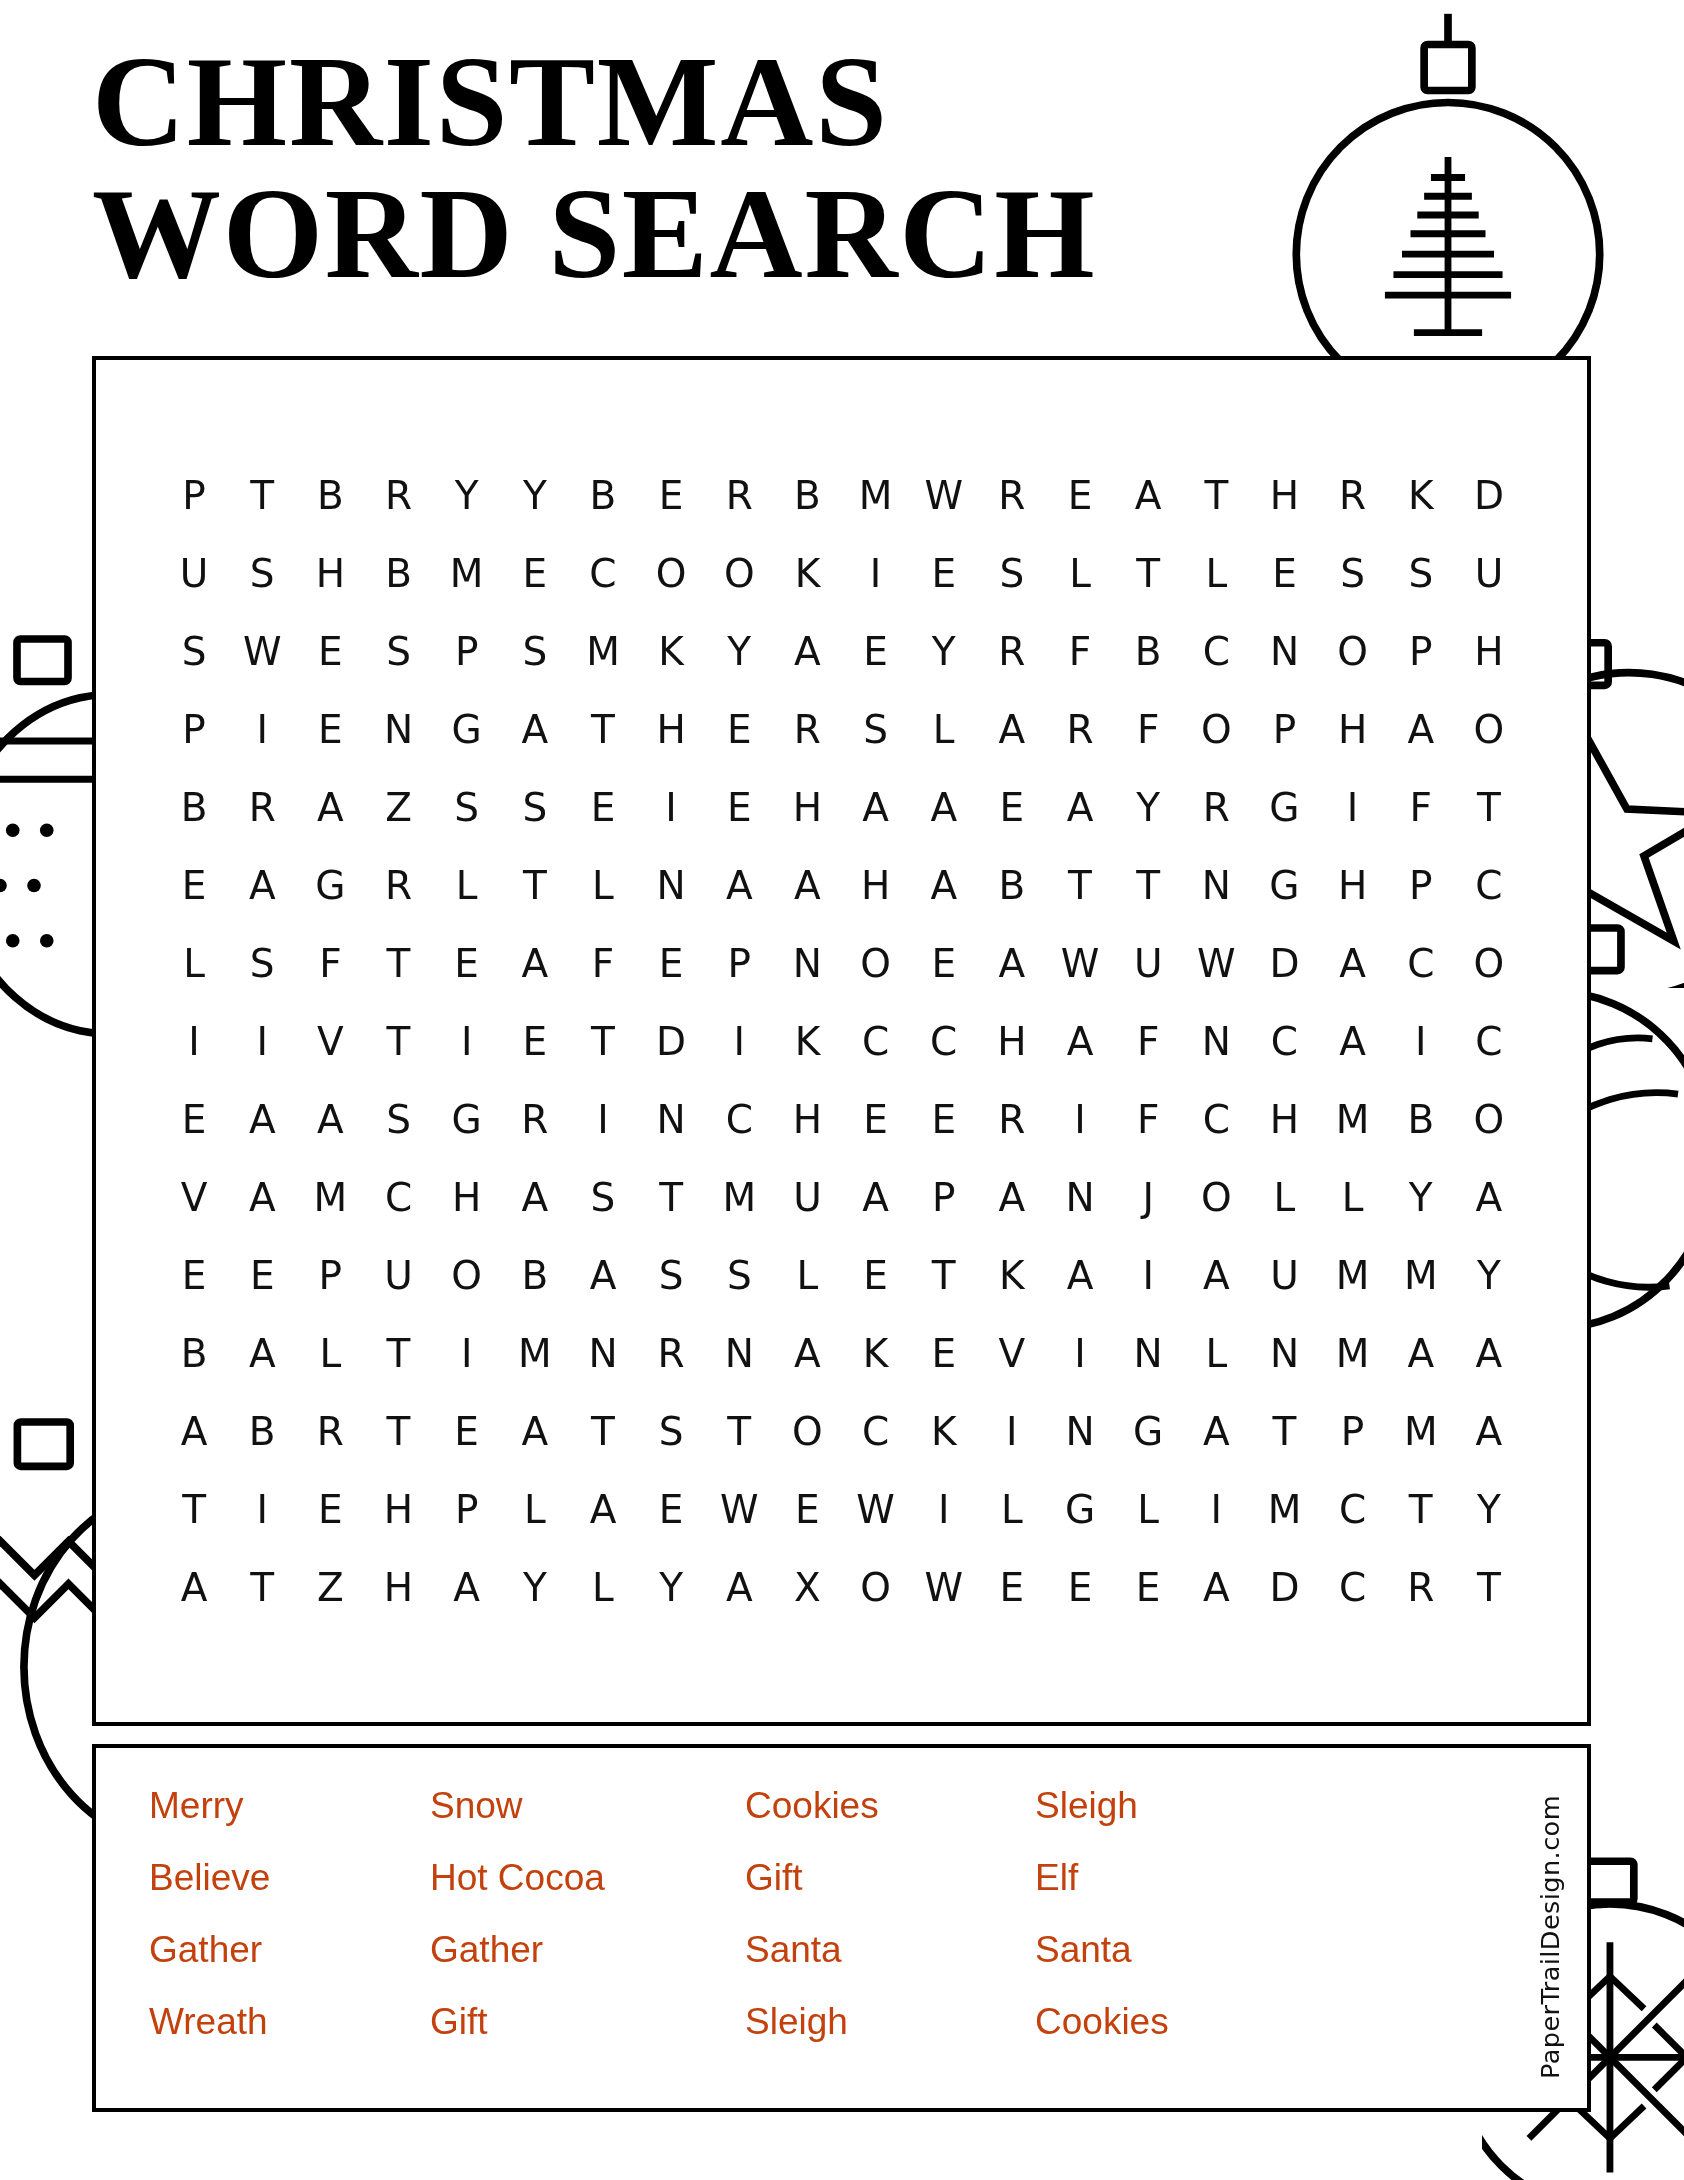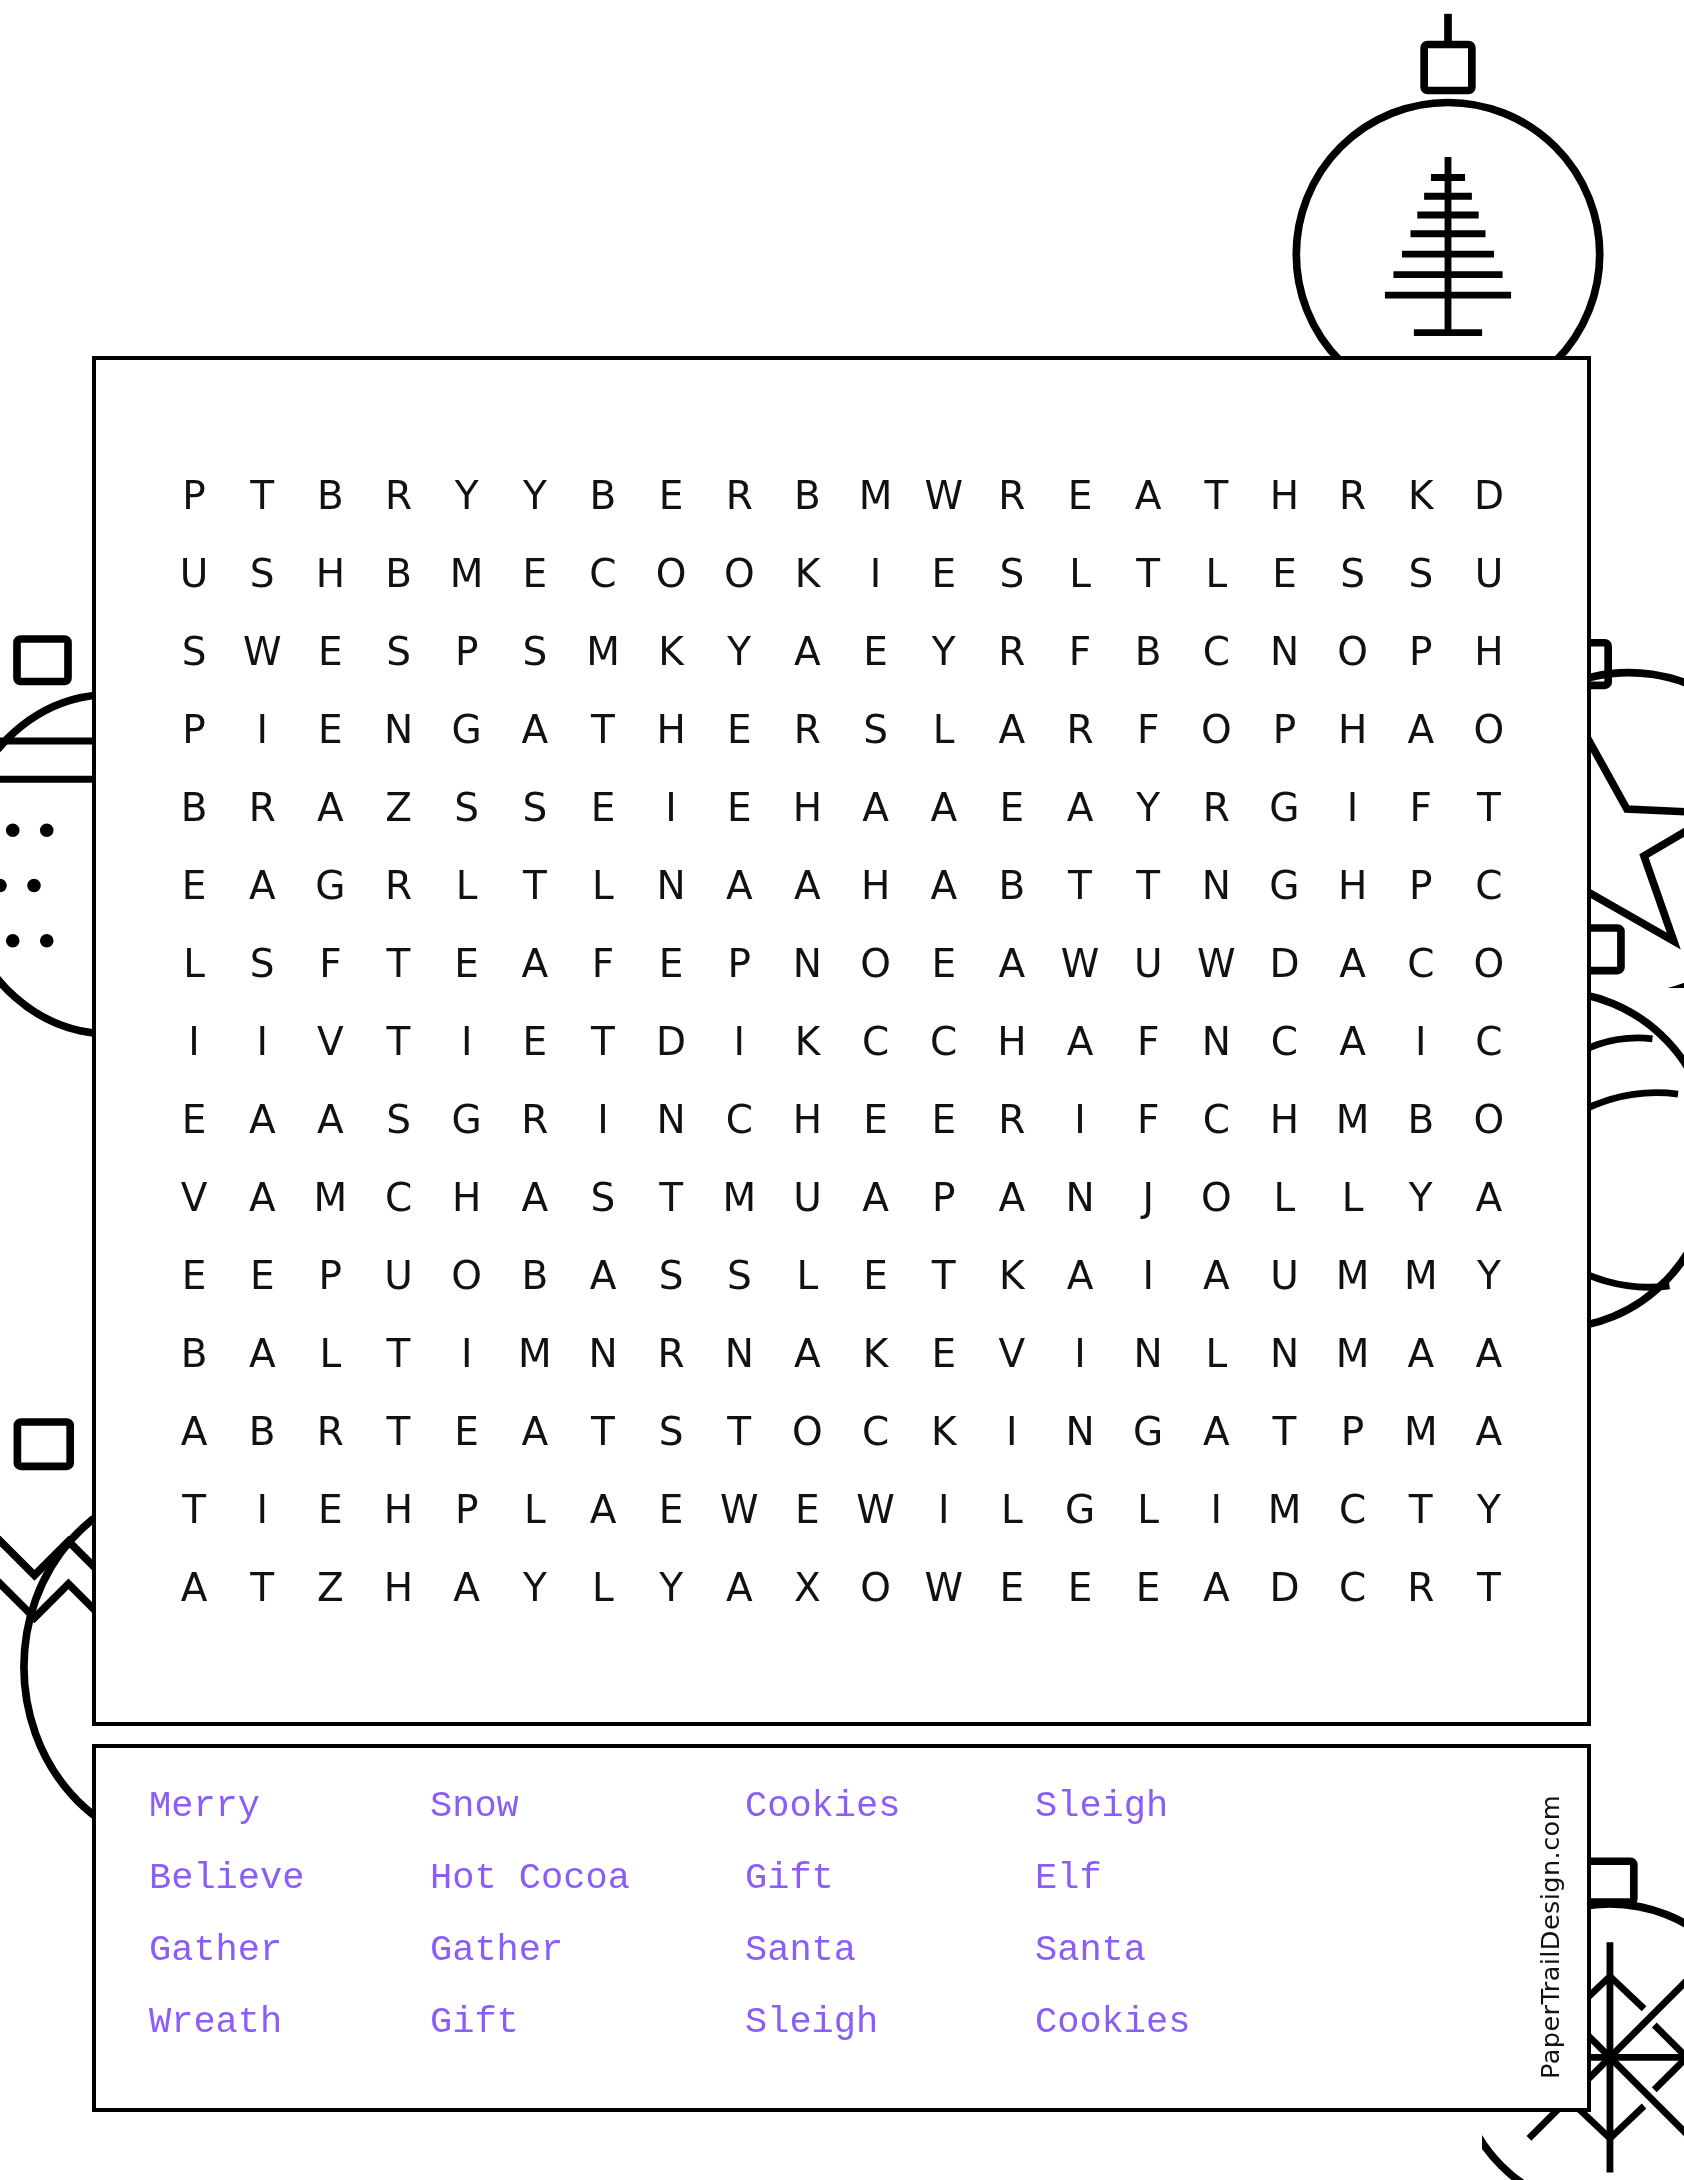--- a/index.html
+++ b/index.html
@@ -105,42 +105,46 @@
     left: 53px;
     top: 39px;
     right: 102px;
     bottom: 25.6px;
     display: grid;
     grid-template-columns: 281px 315px 290px 290px;
     grid-template-rows: repeat(4, 72px);
     align-items: start;
   }
   .word {
-    font-family: Liberation Mono, monospace;
+    font-family: Liberation Sans, sans-serif;
     font-size: 37px;
-    color: #8b5cf6;
+    color: #c2410c;
     line-height: 1.05;
   }
   .credit {
     position: absolute;
     right: 22px;
     bottom: 29px;
     font-family: "DejaVu Sans", sans-serif;
     font-size: 25.6px;
     color: #111111;
     writing-mode: vertical-rl;
     transform: rotate(180deg);
     letter-spacing: 0.4px;
   }
 </style>
 </head>
 <body>
 
 <div class="page">
 
+  <div class="title-block">
+    <div class="title-line l1">CHRISTMAS</div>
+    <div class="title-line l2">WORD SEARCH</div>
+  </div>
 
   <div class="deco deco-tree-ball">
     <svg width="324" height="358" viewBox="0 0 380 420" fill="none" stroke="#000" stroke-width="9">
       <line x1="190" y1="8" x2="190" y2="44"></line>
       <rect x="162" y="44" width="56" height="54" rx="4"></rect>
       <circle cx="190" cy="290" r="178"></circle>
       <g stroke-width="8">
         <line x1="190" y1="176" x2="190" y2="382"></line>
         <line x1="170" y1="200" x2="210" y2="200"></line>
         <line x1="162" y1="222" x2="218" y2="222"></line>

